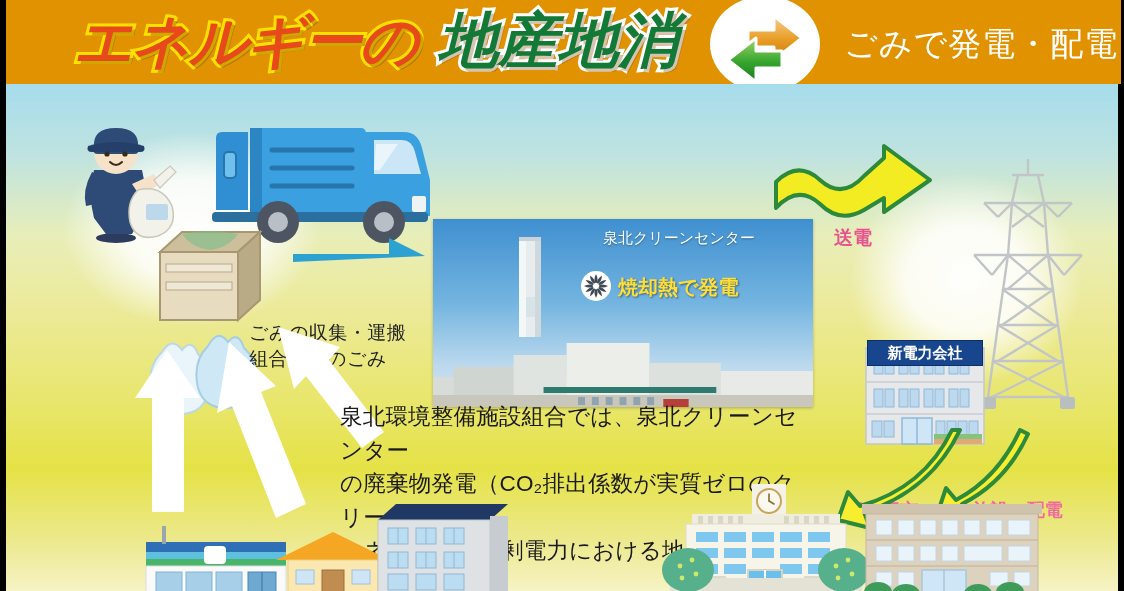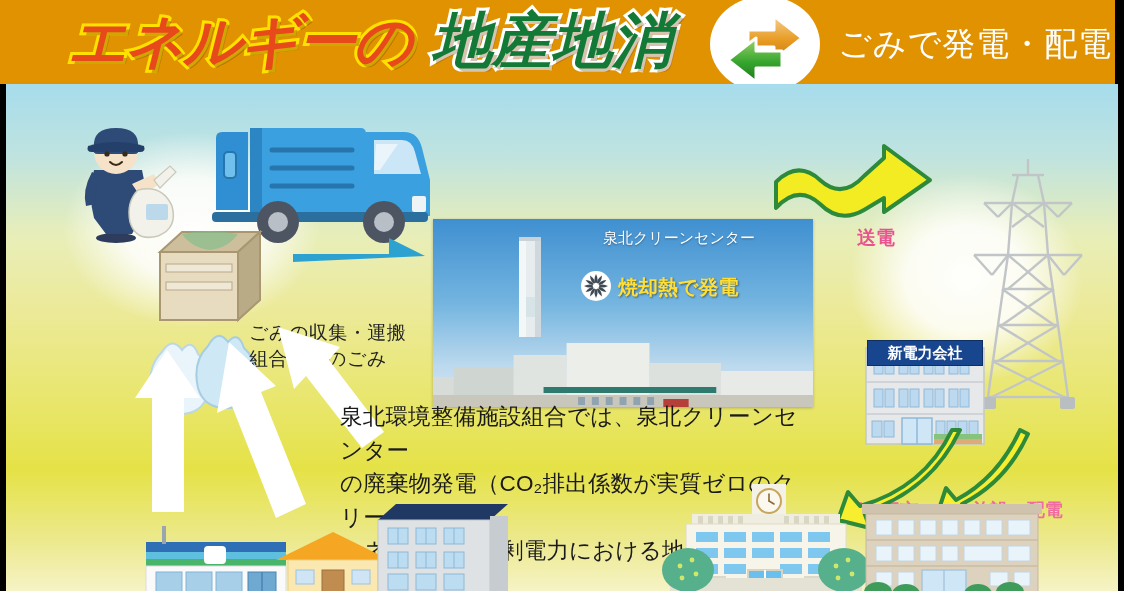--- a/index.html
+++ b/index.html
@@ -1,21 +1,21 @@
 <!DOCTYPE html>
 <html><head>
 <meta charset="utf-8">
 <title>Energy Local Production Infographic</title>
 <style>
   html,body{margin:0;padding:0;background:#000;}
   body{font-family:"Liberation Sans","DejaVu Sans",sans-serif;}
   #stage{position:relative;width:1124px;height:591px;overflow:hidden;background:#000;}
 
   
-  #header-band{position:absolute;left:0;top:0;width:1115px;height:84px;background:#e09200;overflow:hidden;}
+  #header-band{position:absolute;left:6px;top:0;width:1115px;height:84px;background:#e09200;overflow:hidden;}
   #header-title-energy{position:absolute;left:68px;top:6px;font-size:58px;font-weight:bold;font-style:italic;
       color:#e8491a;letter-spacing:-2px;line-height:70px;white-space:nowrap;
       -webkit-text-stroke:6px #ffe100;paint-order:stroke fill;
       text-shadow:3px 3px 0 rgba(120,60,0,.35);}
   #header-title-chisan{position:absolute;left:432px;top:5px;font-size:60px;font-weight:bold;font-style:italic;
       color:#127a36;letter-spacing:0px;line-height:72px;white-space:nowrap;
       -webkit-text-stroke:6px #ffffff;paint-order:stroke fill;
       text-shadow:3px 3px 0 rgba(120,60,0,.30);}
   #header-subtitle{position:absolute;left:838px;top:22px;font-size:33px;color:#fff;letter-spacing:1px;
       white-space:nowrap;font-weight:400;}
@@ -46,21 +46,21 @@
      box-shadow:0 1px 3px rgba(0,0,0,.25);margin-top:8px;}
   #photo .sky{position:absolute;inset:0;background:linear-gradient(to bottom,#3f8fd0 0%,#74b5e0 45%,#bcd9ee 78%,#d8e7f2 100%);}
   #photo .plant{position:absolute;left:0;bottom:0;width:100%;height:78px;}
   #photo-label-center{position:absolute;left:170px;top:10px;font-size:15px;color:#fff;white-space:nowrap;
      text-shadow:0 1px 2px rgba(0,0,0,.35);}
   #photo-label-gen{position:absolute;left:185px;top:55px;font-size:20px;font-weight:bold;color:#ffdf36;
      white-space:nowrap;text-shadow:1px 1px 2px rgba(0,0,0,.45);}
   #turbine-icon{position:absolute;left:148px;top:52px;width:30px;height:30px;border-radius:50%;background:#fff;}
 
   
-  #label-souden{position:absolute;left:828px;top:141px;font-size:19px;color:#e8538f;font-weight:bold;white-space:nowrap;margin-left:23px;}
+  #label-souden{position:absolute;left:828px;top:141px;font-size:19px;color:#e8538f;font-weight:bold;white-space:nowrap;}
   #label-haiden{position:absolute;left:840px;top:414px;font-size:18px;color:#ef6ba0;font-weight:bold;white-space:nowrap;}
   #newco-sign{position:absolute;left:861px;top:256px;width:114px;height:24px;background:#18468e;
      border:1px solid #0e2f66;display:flex;align-items:center;justify-content:center;}
   #newco-sign span{color:#fff;font-size:15px;font-weight:bold;letter-spacing:0px;white-space:nowrap;}
 
   svg{display:block;overflow:visible;}
 </style>
 </head>
 <body>
 

